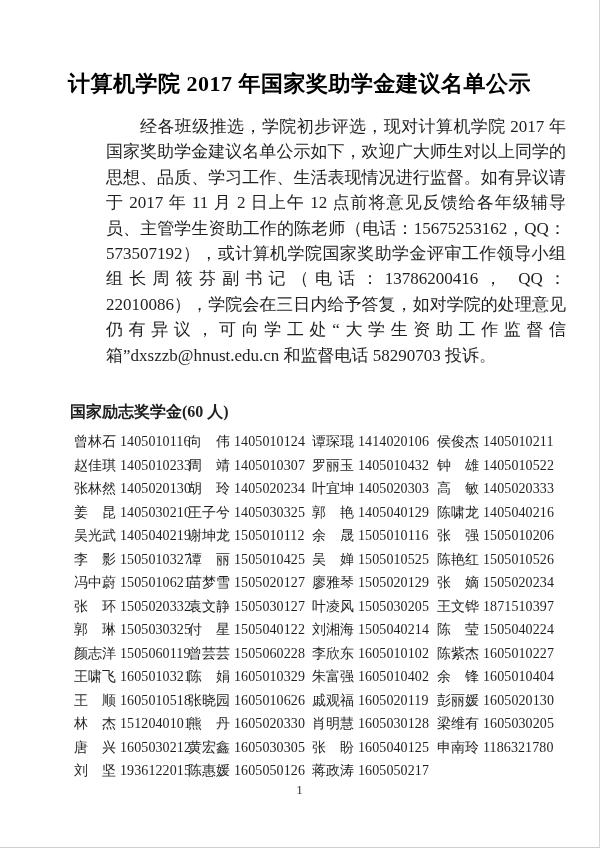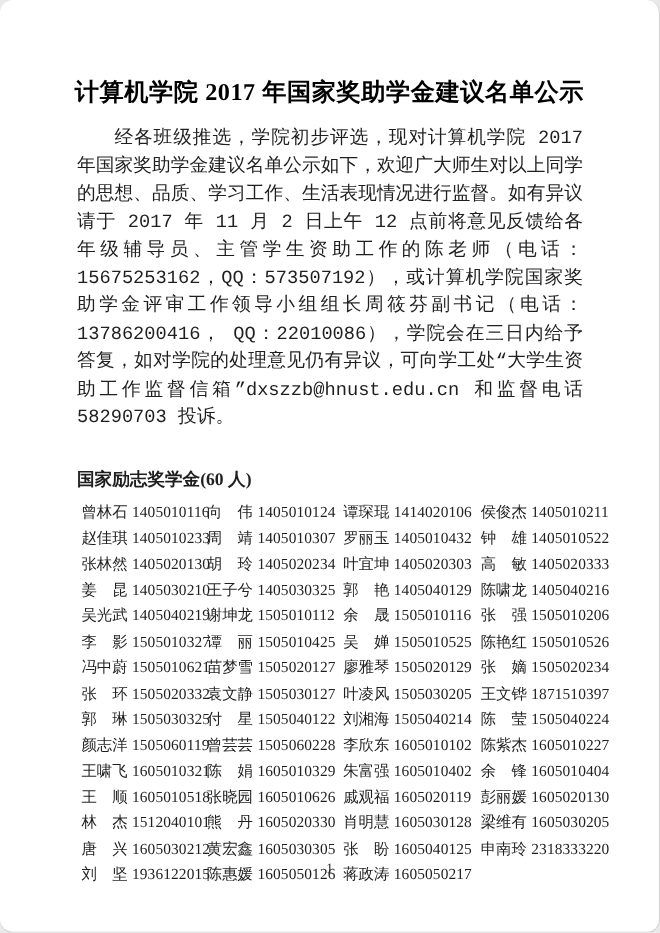--- a/index.html
+++ b/index.html
@@ -7,41 +7,39 @@
     position:relative;
     width:600px;height:848px;
     margin:0 auto;
     background:#ffffff;
     border-right:1px solid #d5d5d5;
     border-bottom:1px solid #cfcfcf;
     box-sizing:border-box;
     font-family:"Liberation Serif","DejaVu Serif",serif;
     color:#1f1f1f;
     overflow:hidden;
-    border-radius:12px;
   }
   .title{
     margin:0;
     padding:68px 30px 0 30px;
     text-align:center;
     font-size:22px;
     line-height:32px;
     font-weight:bold;
     color:#000;
     letter-spacing:0.5px;
   }
   .para{
-    margin:14px 70px 0 70px;
+    margin:14px 70px 0 106px;
     width:460px;
     font-size:17px;
     line-height:25.4px;
     text-align:justify;
     text-indent:2em;
     word-break:break-word;
-    font-family:Liberation Mono, monospace;
   }
   .section-heading{
     margin:34px 70px 0 70px;
     font-size:16px;
     line-height:20px;
     font-weight:bold;
   }
   .roster{
     margin:8px 54px 0 74px;
     display:grid;
@@ -299,21 +297,21 @@
       <div class="cell">
         <span class="sname">黄宏鑫</span>
         <span class="sid">1605030305</span>
       </div>
       <div class="cell">
         <span class="sname">张　盼</span>
         <span class="sid">1605040125</span>
       </div>
       <div class="cell">
         <span class="sname">申南玲</span>
-        <span class="sid">2318333220</span>
+        <span class="sid">1186321780</span>
       </div>
       <div class="cell">
         <span class="sname">刘　坚</span>
         <span class="sid">1936122015</span>
       </div>
       <div class="cell">
         <span class="sname">陈惠媛</span>
         <span class="sid">1605050126</span>
       </div>
       <div class="cell">

